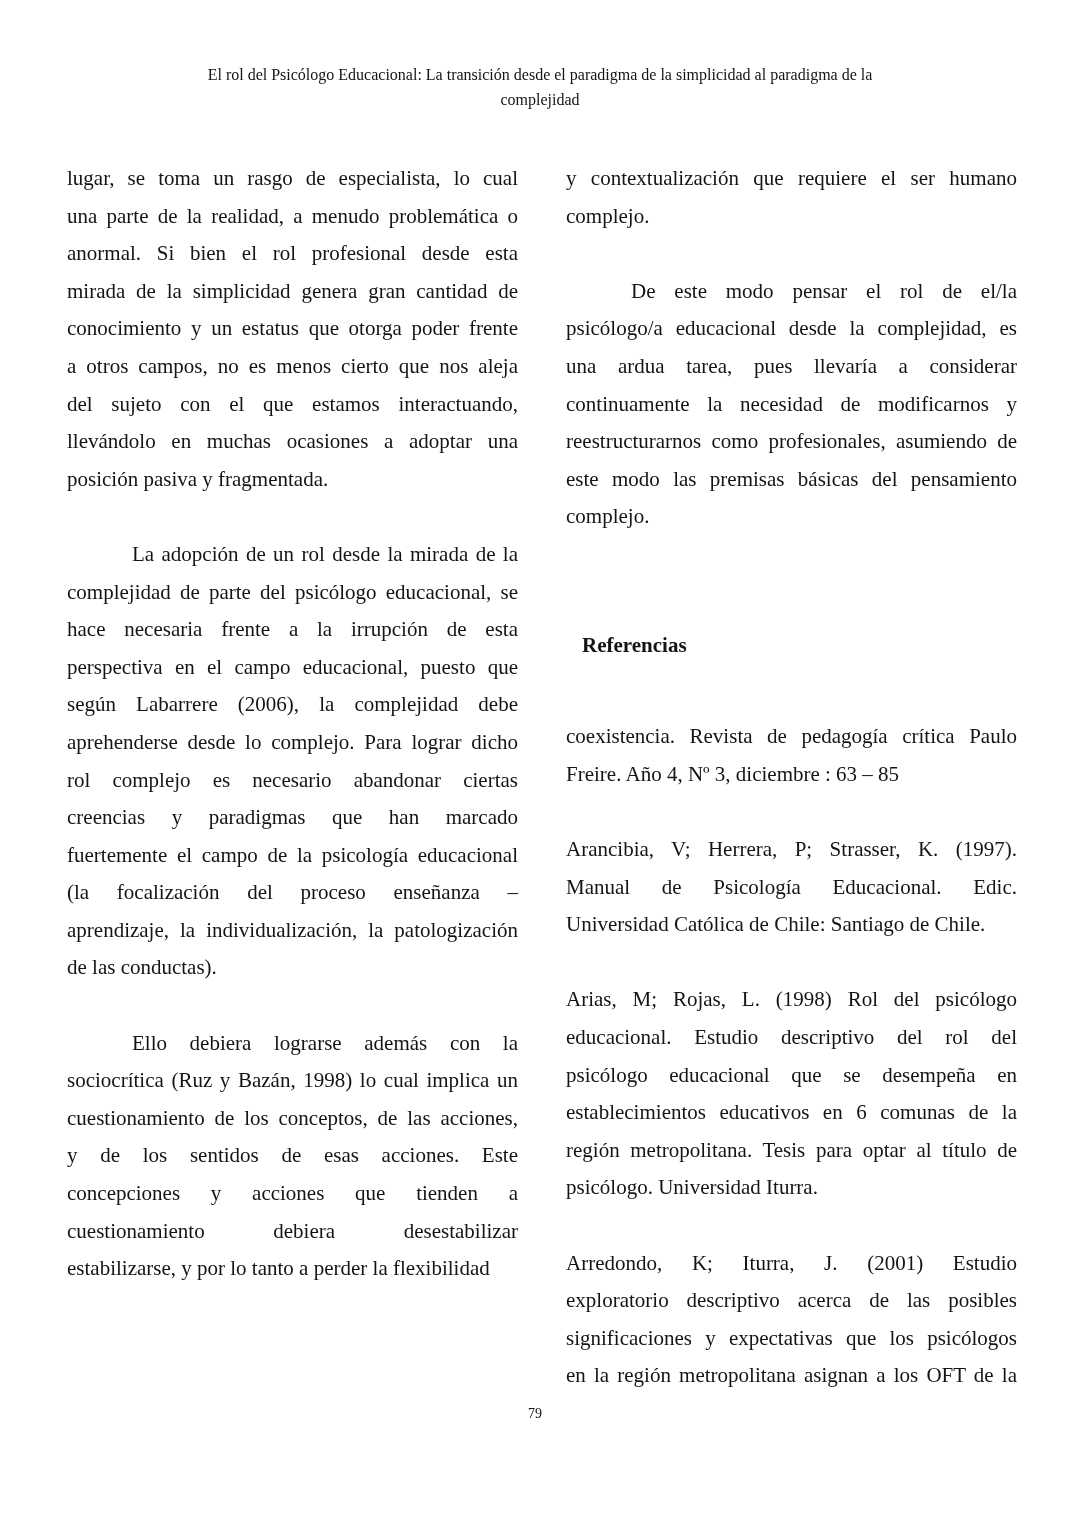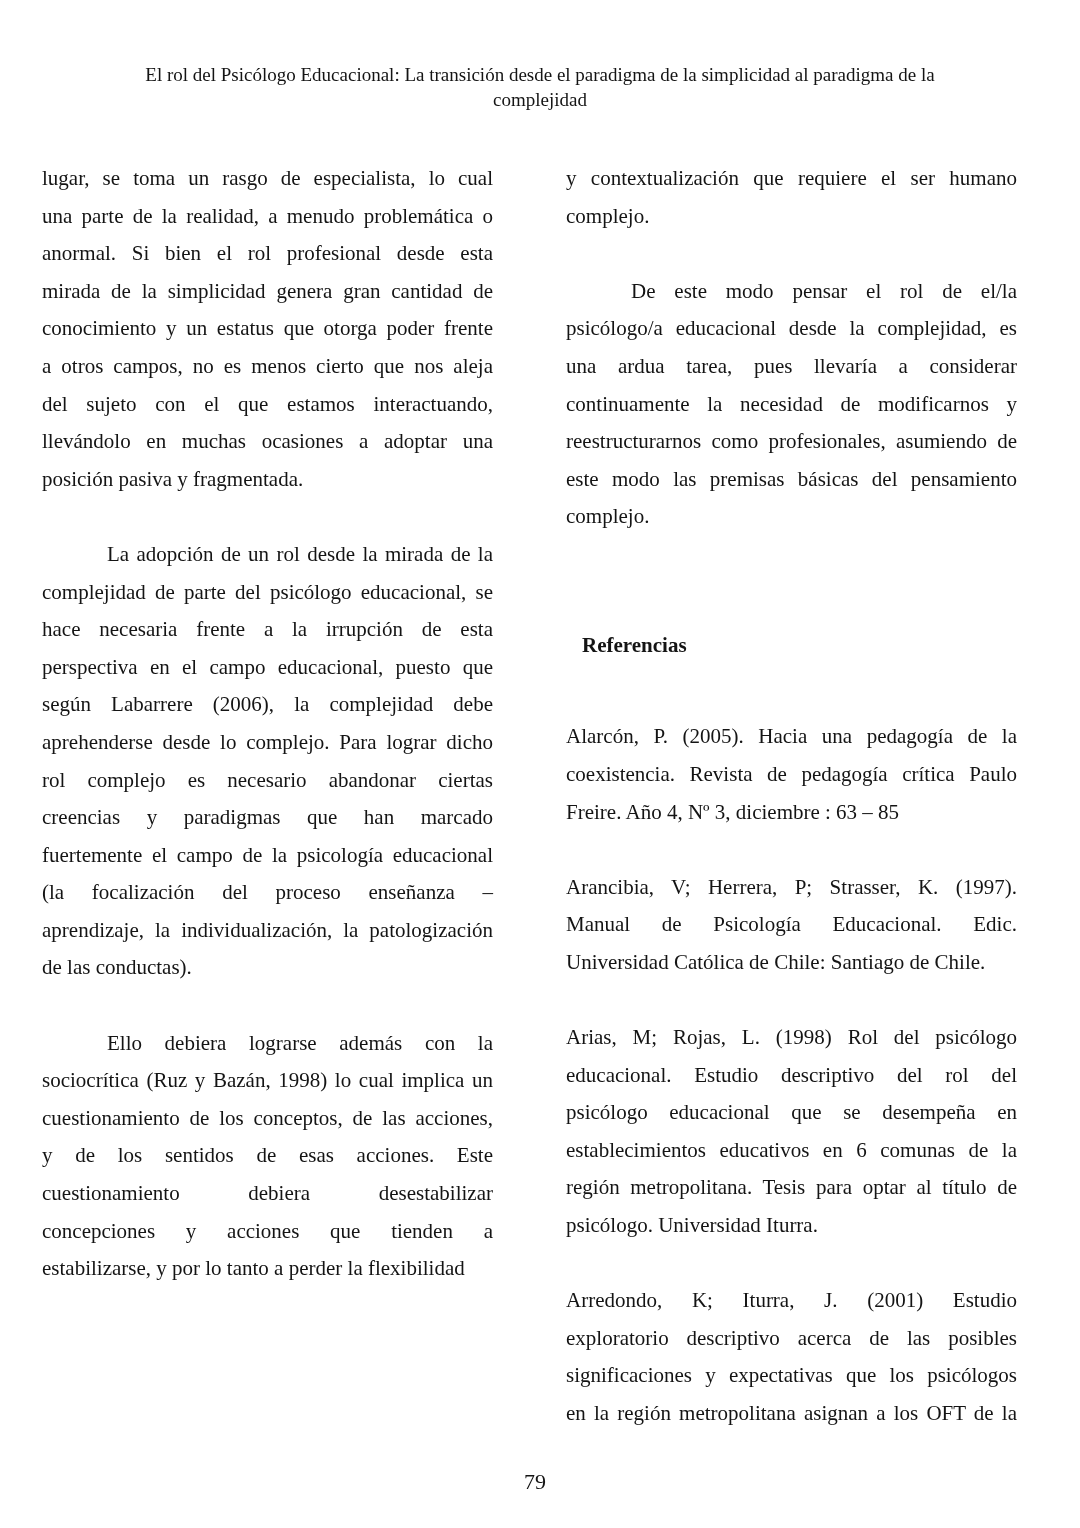--- a/index.html
+++ b/index.html
@@ -2,37 +2,37 @@
 <html><head>
   <meta charset="utf-8">
   <style>
     html, body { margin: 0; padding: 0; background: #ffffff; }
     body {
       width: 1080px; height: 1528px; position: relative; overflow: hidden;
       font-family: "Liberation Serif", serif; color: #141414;
     }
     .header {
       position: absolute; left: 60px; top: 62px; width: 960px;
-      text-align: center; font-size: 19px; line-height: 25px;
+      text-align: center; font-size: 16px; line-height: 25px;
     }
     .col {
       position: absolute; top: 160px; width: 451px;
       font-size: 21px; line-height: 37.6px;
     }
-    .col.left { left: 42px; }
+    .col.left { left: 67px; }
     .col.right { left: 566px; }
     .p { margin: 0; text-align: justify; text-align-last: left; }
     .gap { height: 37.6px; }
     .gap2 { height: 75.2px; }
     .refhead { font-weight: bold; margin: 16px; }
     .line { display: block; text-align: justify; text-align-last: justify; white-space: nowrap; }
     .line.last { text-align-last: left; }
     .page-number {
-      position: absolute; left: 0; width: 1070px; top: 1469px;
-      text-align: center; font-size: 22px;
+      position: absolute; left: 0; width: 1070px; top: 1406px;
+      text-align: center; font-size: 14px;
     }
   </style>
 </head>
 <body>
 
 <div class="header">
   <div>El rol del Psicólogo Educacional: La transición desde el paradigma de la simplicidad al paradigma de la</div>
   <div>complejidad</div>
 </div>
 
@@ -62,22 +62,22 @@
       <span class="line">(la focalización del proceso enseñanza –</span>
       <span class="line">aprendizaje, la individualización, la patologización</span>
       <span class="line last">de las conductas).</span>
     </div>
     <div class="gap"></div>
     <div class="p">
       <span class="line" style="padding-left: 65px;">Ello debiera lograrse además con la</span>
       <span class="line">sociocrítica (Ruz y Bazán, 1998) lo cual implica un</span>
       <span class="line">cuestionamiento de los conceptos, de las acciones,</span>
       <span class="line">y de los sentidos de esas acciones. Este</span>
+      <span class="line">concepciones y acciones que tienden a</span>
       <span class="line">cuestionamiento debiera desestabilizar</span>
-      <span class="line">concepciones y acciones que tienden a</span>
       <span class="line last">estabilizarse, y por lo tanto a perder la flexibilidad</span>
     </div>
   </div>
 <div class="col right" id="right-col">
     <div class="p">
       <span class="line">y contextualización que requiere el ser humano</span>
       <span class="line last">complejo.</span>
     </div>
     <div class="gap"></div>
     <div class="p">
@@ -86,21 +86,20 @@
       <span class="line">una ardua tarea, pues llevaría a considerar</span>
       <span class="line">continuamente la necesidad de modificarnos y</span>
       <span class="line">reestructurarnos como profesionales, asumiendo de</span>
       <span class="line">este modo las premisas básicas del pensamiento</span>
       <span class="line last">complejo.</span>
     </div>
     <div class="gap2"></div>
     <div class="refhead">Referencias</div>
     <div class="gap"></div>
     <div class="p">
-      <span class="line">Alarcón, P. (2005). Hacia una pedagogía de la</span>
       <span class="line">coexistencia. Revista de pedagogía crítica Paulo</span>
       <span class="line last">Freire. Año 4, Nº 3, diciembre : 63 – 85</span>
     </div>
     <div class="gap"></div>
     <div class="p">
       <span class="line">Arancibia, V; Herrera, P; Strasser, K. (1997).</span>
       <span class="line">Manual de Psicología Educacional. Edic.</span>
       <span class="line last">Universidad Católica de Chile: Santiago de Chile.</span>
     </div>
     <div class="gap"></div>

